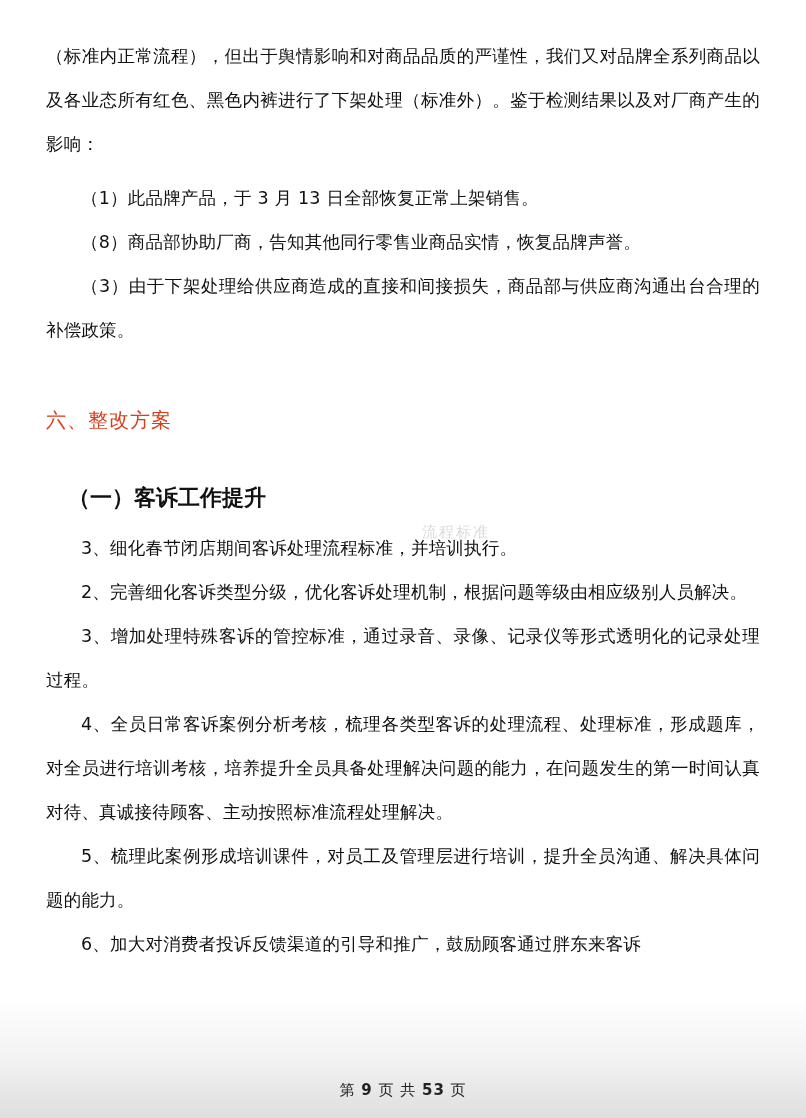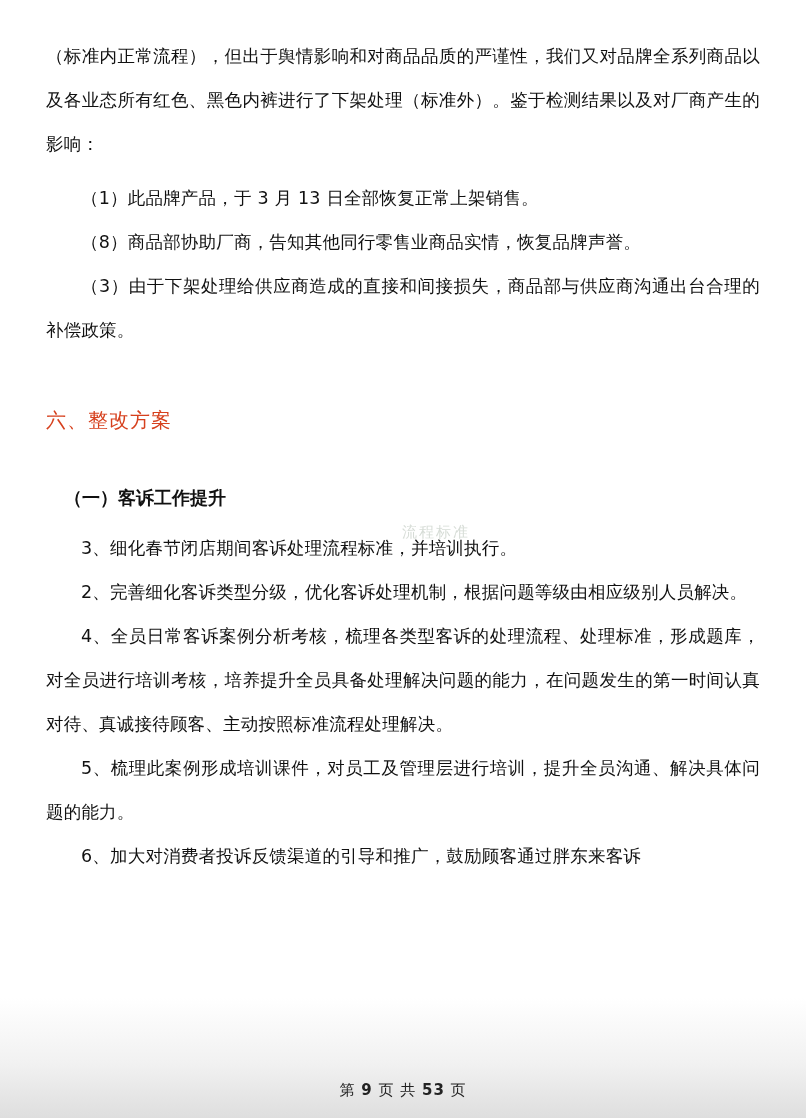--- a/index.html
+++ b/index.html
@@ -51,31 +51,31 @@
   .heading-red {
     color: #d6401d;
     font-weight: normal;
     font-size: 20px;
     line-height: 44px;
     margin: 22px 0 14px 0;
     letter-spacing: 1px;
   }
   .heading-sub {
     font-weight: bold;
-    font-size: 18px;
+    font-size: 22px;
     line-height: 44px;
     margin: 10px 0 6px 0;
     text-indent: 1em;
     color: #111111;
   }
   .spacer-sm { height: 10px; }
   .spacer-md { height: 24px; }
   .watermark {
     position: absolute;
-    left: 402px;
+    left: 422px;
     top: 523px;
     font-size: 15px;
     color: rgba(120,140,120,0.30);
     letter-spacing: 2px;
     pointer-events: none;
     user-select: none;
   }
   .footer {
     position: absolute;
     left: 0;
@@ -106,20 +106,21 @@
   <div class="spacer-md"></div>
 
   <h2 class="heading-red">六、整改方案</h2>
 
   <div class="spacer-sm"></div>
 
   <h3 class="heading-sub">（一）客诉工作提升</h3>
 
   <p class="body-text p-indent">3、细化春节闭店期间客诉处理流程标准，并培训执行。</p>
   <p class="body-text p-indent">2、完善细化客诉类型分级，优化客诉处理机制，根据问题等级由相应级别人员解决。</p>
+  <p class="body-text p-indent">3、增加处理特殊客诉的管控标准，通过录音、录像、记录仪等形式透明化的记录处理过程。</p>
   <p class="body-text p-indent">4、全员日常客诉案例分析考核，梳理各类型客诉的处理流程、处理标准，形成题库，对全员进行培训考核，培养提升全员具备处理解决问题的能力，在问题发生的第一时间认真对待、真诚接待顾客、主动按照标准流程处理解决。</p>
   <p class="body-text p-indent">5、梳理此案例形成培训课件，对员工及管理层进行培训，提升全员沟通、解决具体问题的能力。</p>
   <p class="body-text p-indent">6、加大对消费者投诉反馈渠道的引导和推广，鼓励顾客通过胖东来客诉</p>
 
   <div class="watermark">流程标准</div>
 
   <div class="page-shade"></div>
 
   <div class="footer">
     <span>第</span>

